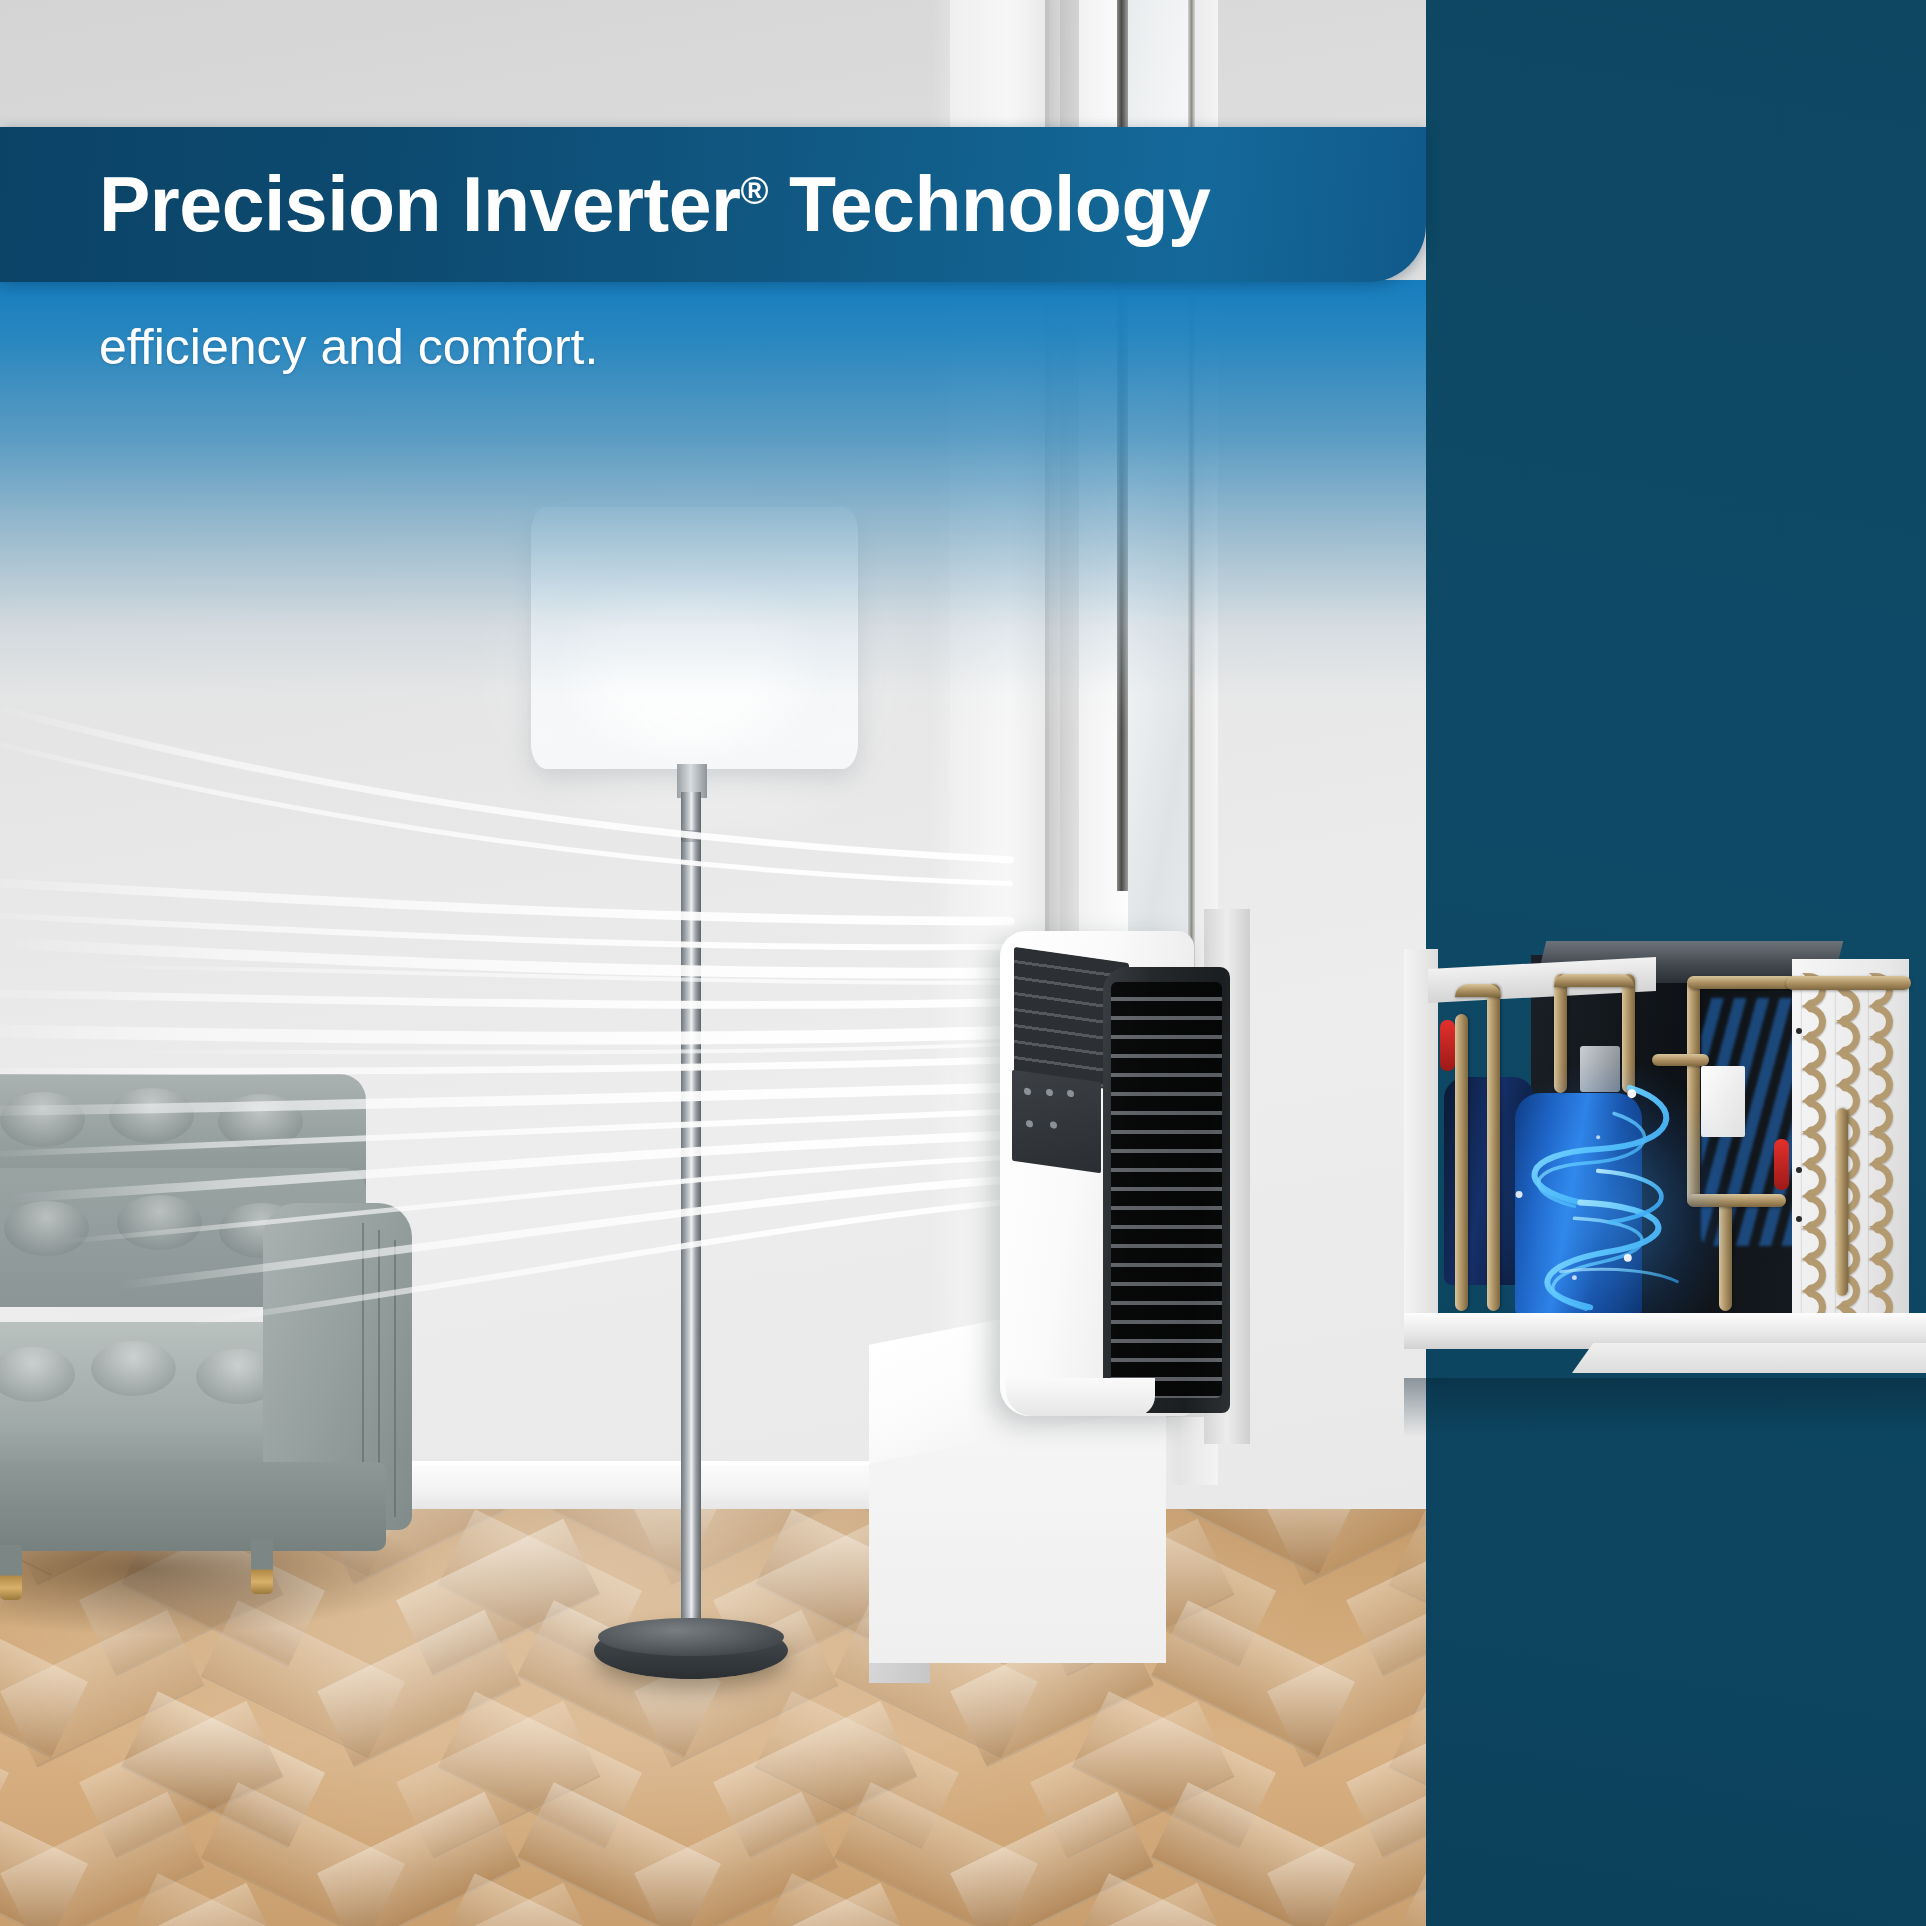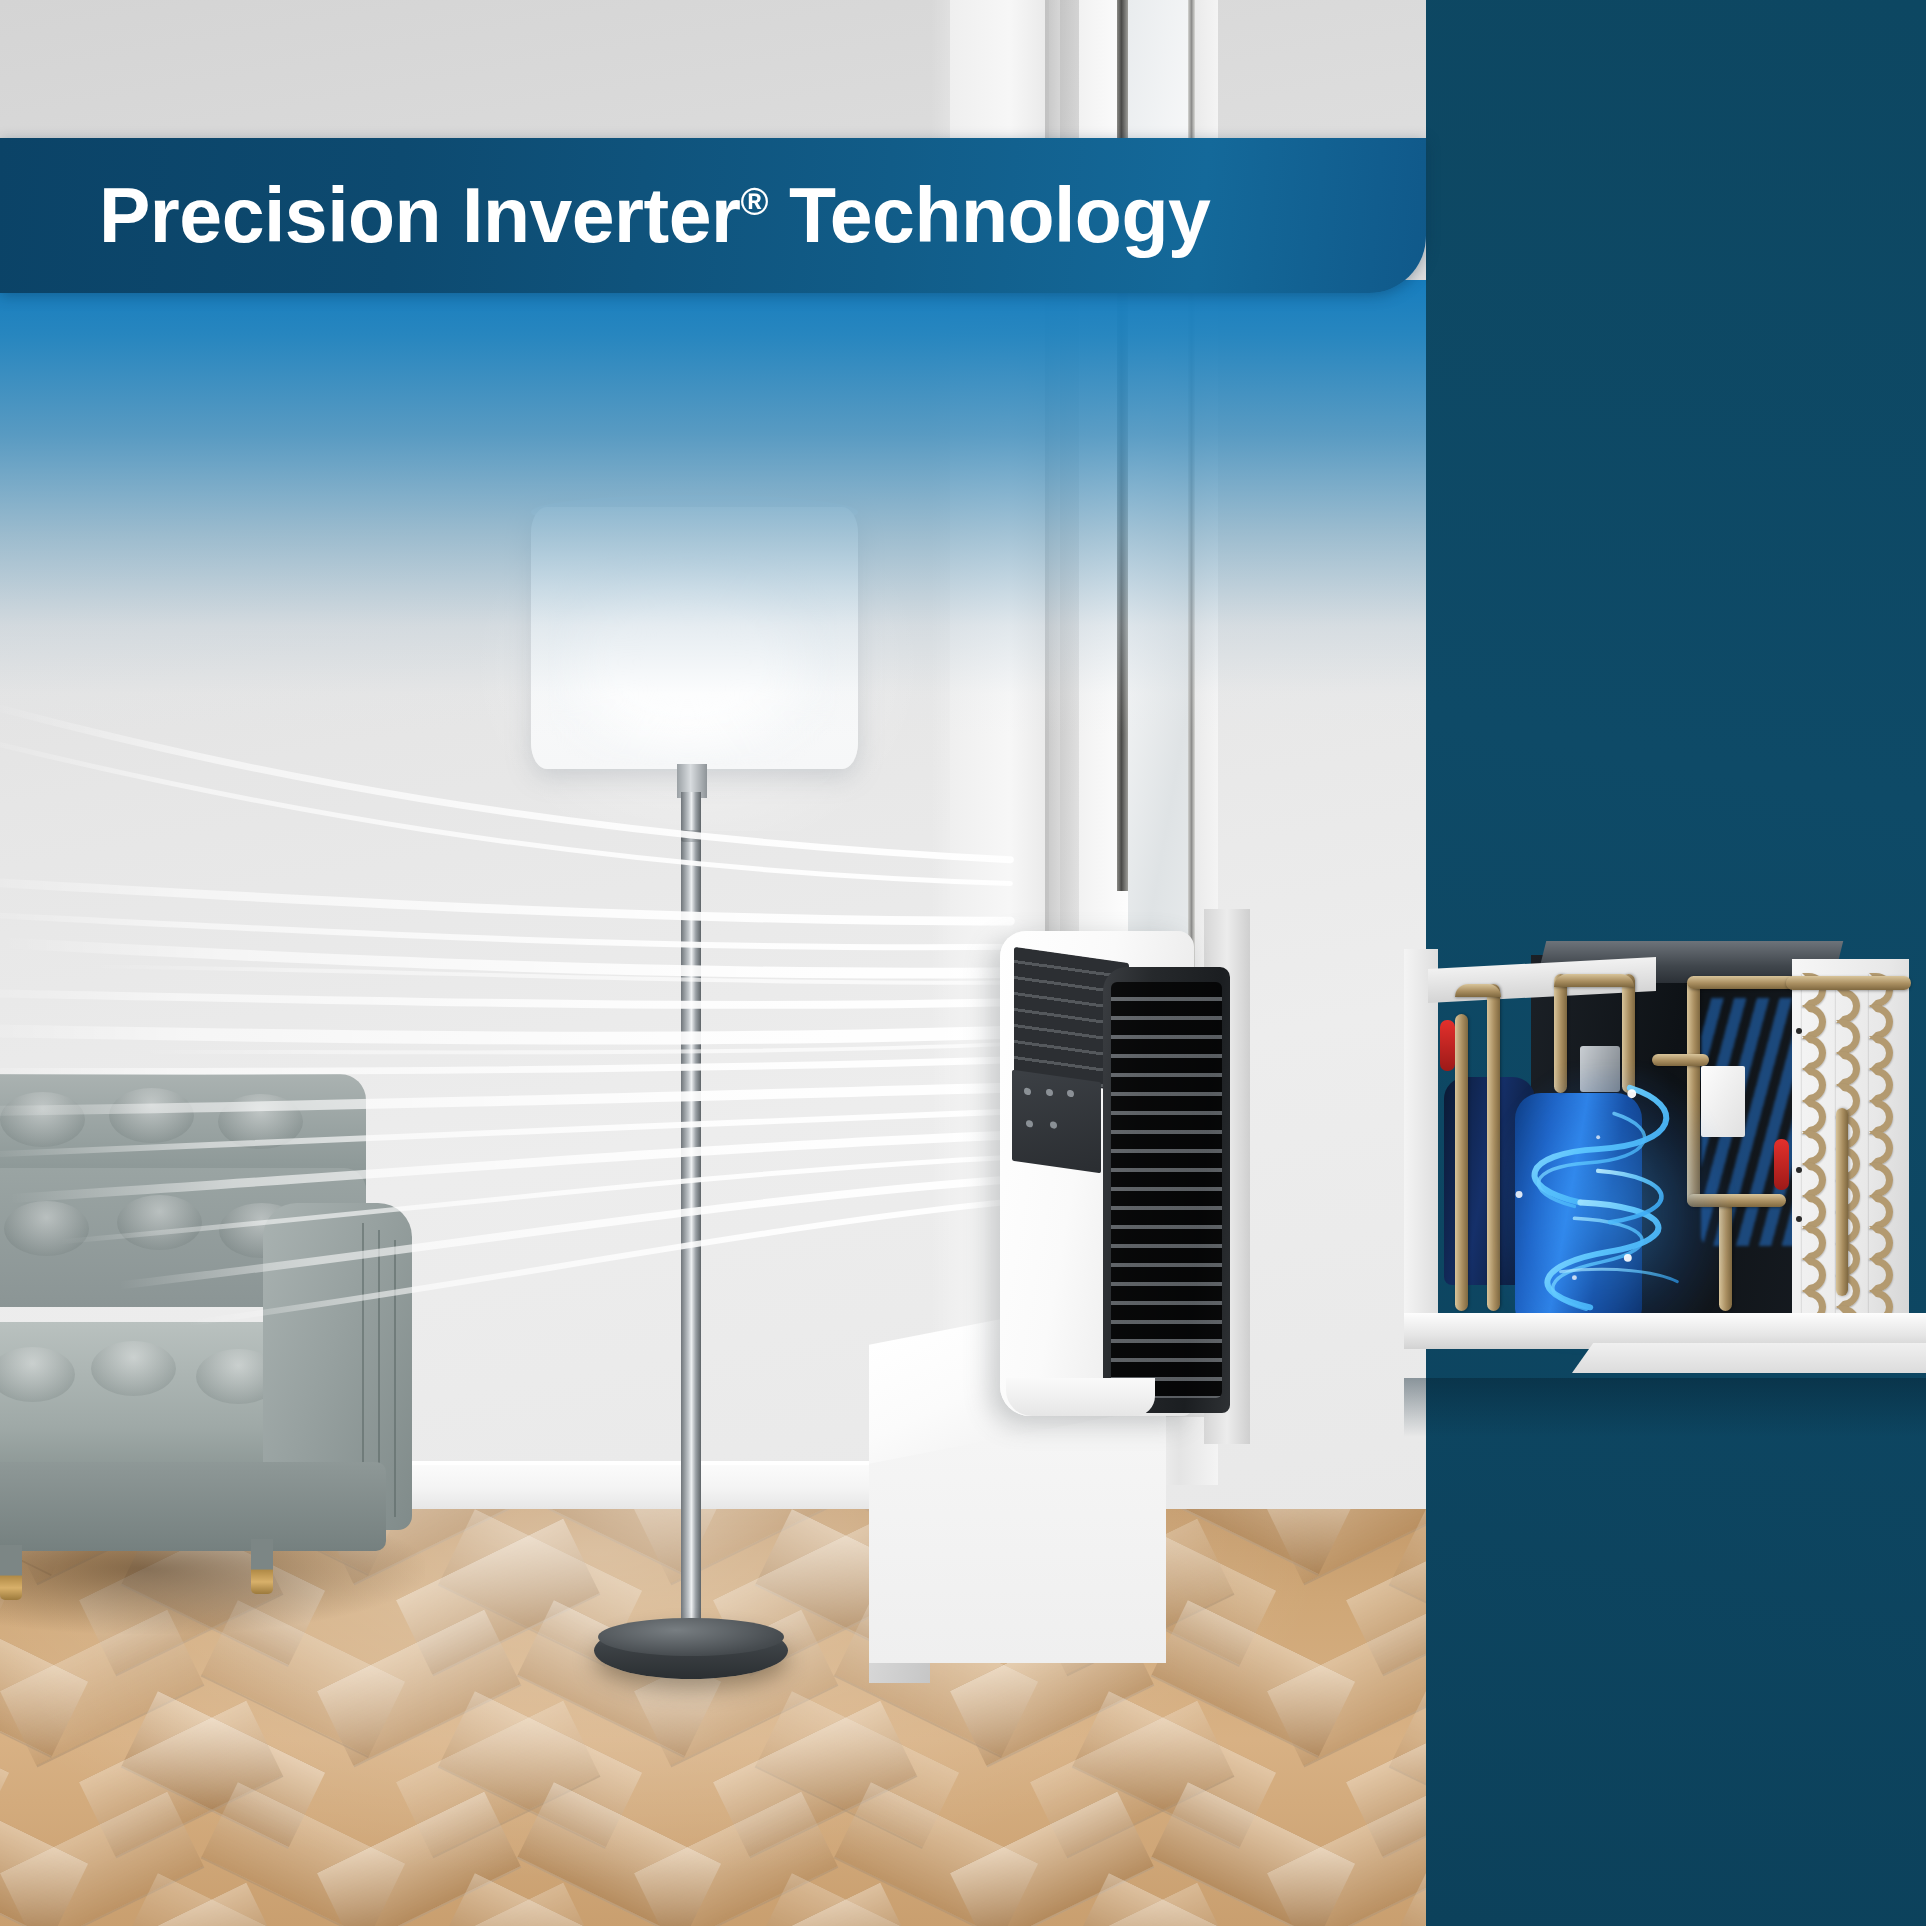--- a/index.html
+++ b/index.html
@@ -141,21 +141,21 @@
      background:linear-gradient(180deg,
         rgba(23,125,190,1.00) 0%,
         rgba(33,131,190,0.97) 12%,
         rgba(70,145,190,0.88) 34%,
         rgba(120,168,196,0.66) 56%,
         rgba(180,200,214,0.34) 76%,
         rgba(225,232,238,0.10) 91%,
         rgba(236,238,240,0) 100%); }
 
   
-  .banner { position:absolute; left:0; top:138px; width:1426px; height:155px;
+  .banner { position:absolute; left:0; top:127px; width:1426px; height:155px;
      border-radius:0 0 57px 0;
      background:linear-gradient(95deg,#0b4367 0%,#0d4a70 28%,#115c88 62%,#14699a 84%,#10598a 100%);
      box-shadow:0 3px 14px rgba(10,45,70,.34);
      display:flex; align-items:center; }
   .banner-title { color:#ffffff; font-size:77px; font-weight:700; letter-spacing:-0.5px;
      white-space:nowrap; padding-left:99px; line-height:1; }
   .reg { font-size:38px; vertical-align:super; font-weight:700; }
 
   
   .subtitle { position:absolute; left:99px; top:315px; width:812px;
@@ -492,16 +492,17 @@
   </div>
   <div class="cond-shadow"></div>
 
   <div class="banner">
     <div class="banner-title">
       <span>Precision Inverter</span><span class="reg">®</span><span> Technology</span>
     </div>
   </div>
 
   <div class="subtitle">
+    <span>efficiency and comfort.</span>
   </div>
 
 </div>
 
 
 </body></html>

